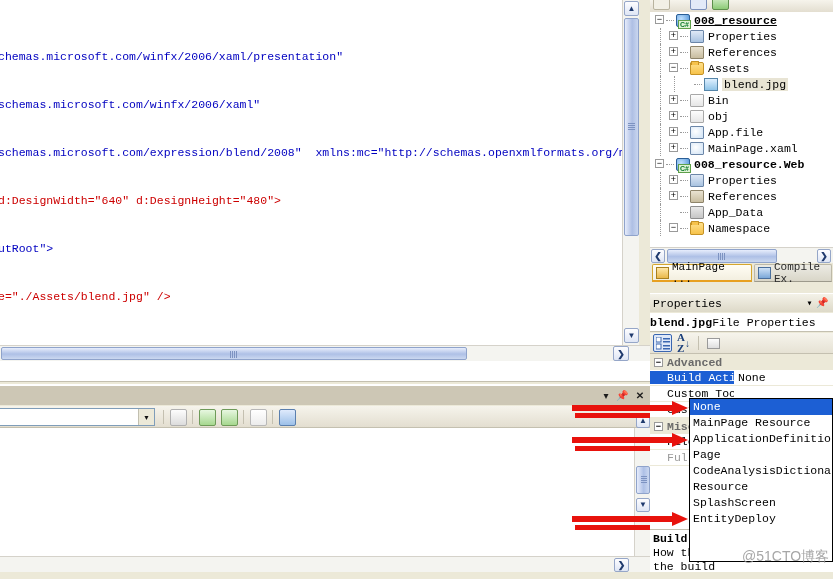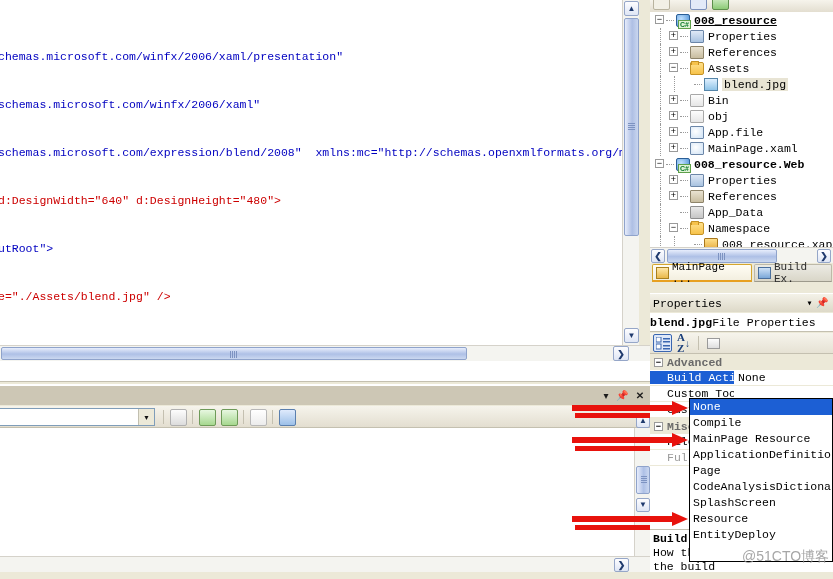--- a/index.html
+++ b/index.html
@@ -574,45 +574,38 @@
           <div class="ticon ic-appdata" style="left: 40px; top: 2px;"></div>
           <div class="tlabel" style="left: 58px;">App_Data</div>
         </div>
         <div class="tnode">
           <div class="tvert" style="left: 10px; top: 0px; height: 16px;"></div>
           <div class="texp" style="left: 19px; top: 3px;">−</div>
           <div class="tdots" style="left: 30px; top: 8px; width: 8px;"></div>
           <div class="ticon ic-folder" style="left: 40px; top: 2px;"></div>
           <div class="tlabel" style="left: 58px;">Namespace</div>
         </div>
-        <div class="tnode">
-          <div class="tvert" style="left: 24px; top: 0px; height: 16px;"></div>
-          <div class="tvert" style="left: 10px; top: 0px; height: 16px;"></div>
-          <div class="tdots" style="left: 44px; top: 8px; width: 8px;"></div>
-          <div class="ticon ic-xap" style="left: 54px; top: 2px;"></div>
-          <div class="tlabel" style="left: 72px;">008_resource.xap</div>
-        </div>
       </div>
 
     <div id="se-hscroll">
       <div class="sb-sq" style="left:1px">❮</div>
       <div id="se-hthumb">
           <div class="grip"></div>
         </div>
       <div class="sb-sq" style="left:167px">❯</div>
     </div>
 
     <div id="dock-tabs">
       <div class="dock-tab" id="tab-solution">
         <span class="tab-ic" style="display:inline-block;background:linear-gradient(#ffe7a8,#e9b84a);border:1px solid #a8801f;"></span>
         <span>MainPage ...</span>
       </div>
       <div class="dock-tab" id="tab-server">
         <span class="tab-ic" style="display:inline-block;background:linear-gradient(#cfe2f7,#7ba8d8);border:1px solid #4a6f9c;"></span>
-        <span>Build Ex.</span>
+        <span>Compile Ex.</span>
       </div>
     </div>
 
     <div id="props-header">
       <span class="t">Properties</span>
       <span class="btns">
         <span style="font-size:10px;">▾</span>
         <span style="font-size:10px;">📌</span>
       </span>
     </div>
@@ -676,27 +669,26 @@
 
     <div id="props-desc">
       <div class="dt">Build Action</div>
       <div>How the file relates to the build</div>
     </div>
   </div>
 
   <div id="build-action-dropdown">
 
   <div class="ddi selected">None</div>
-      <div class="ddi">Compile</div>
       <div class="ddi">MainPage Resource</div>
       <div class="ddi">ApplicationDefinition</div>
       <div class="ddi">Page</div>
       <div class="ddi">CodeAnalysisDictionary</div>
+      <div class="ddi">Resource</div>
       <div class="ddi">SplashScreen</div>
-      <div class="ddi">Resource</div>
       <div class="ddi">EntityDeploy</div>
     </div>
 
   <div class="arrow" style="left:572px; top:401px; width:116px; height:14px;">
     <div class="shaft" style="width:100px;"></div>
     <div class="head" style="left:100px;"></div>
   </div>
   <div class="arrow" style="left:572px; top:433px; width:116px; height:14px;">
     <div class="shaft" style="width:100px;"></div>
     <div class="head" style="left:100px;"></div>

